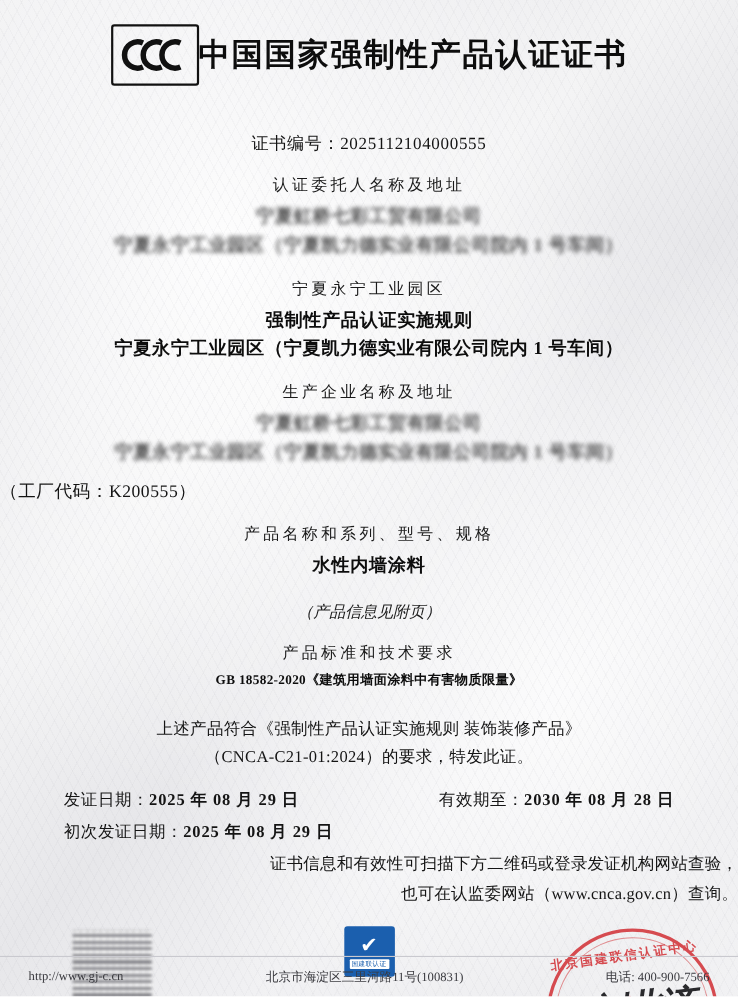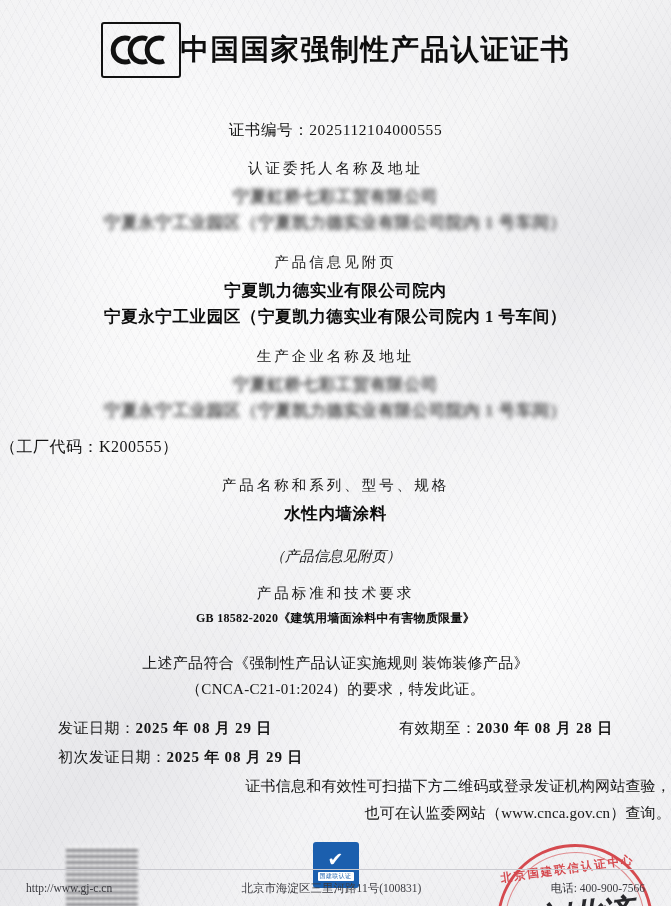--- a/index.html
+++ b/index.html
@@ -295,22 +295,22 @@
 
     <div class="cert-no">证书编号：2025112104000555</div>
 
     <div class="section">
       <div class="sec-label">认证委托人名称及地址</div>
       <div class="sec-value blurred">宁夏虹桥七彩工贸有限公司</div>
       <div class="sec-value blurred">宁夏永宁工业园区（宁夏凯力德实业有限公司院内 1 号车间）</div>
     </div>
 
     <div class="section">
-      <div class="sec-label">产品信息见附页</div>
-      <div class="sec-value">宁夏凯力德实业有限公司院内</div>
+      <div class="sec-label">宁夏永宁工业园区</div>
+      <div class="sec-value">强制性产品认证实施规则</div>
       <div class="sec-value">宁夏永宁工业园区（宁夏凯力德实业有限公司院内 1 号车间）</div>
     </div>
 
     <div class="section">
       <div class="sec-label">生产企业名称及地址</div>
       <div class="sec-value blurred">宁夏虹桥七彩工贸有限公司</div>
       <div class="sec-value blurred">宁夏永宁工业园区（宁夏凯力德实业有限公司院内 1 号车间）</div>
     </div>
     <div class="factory-code">（工厂代码：K200555）</div>
 

